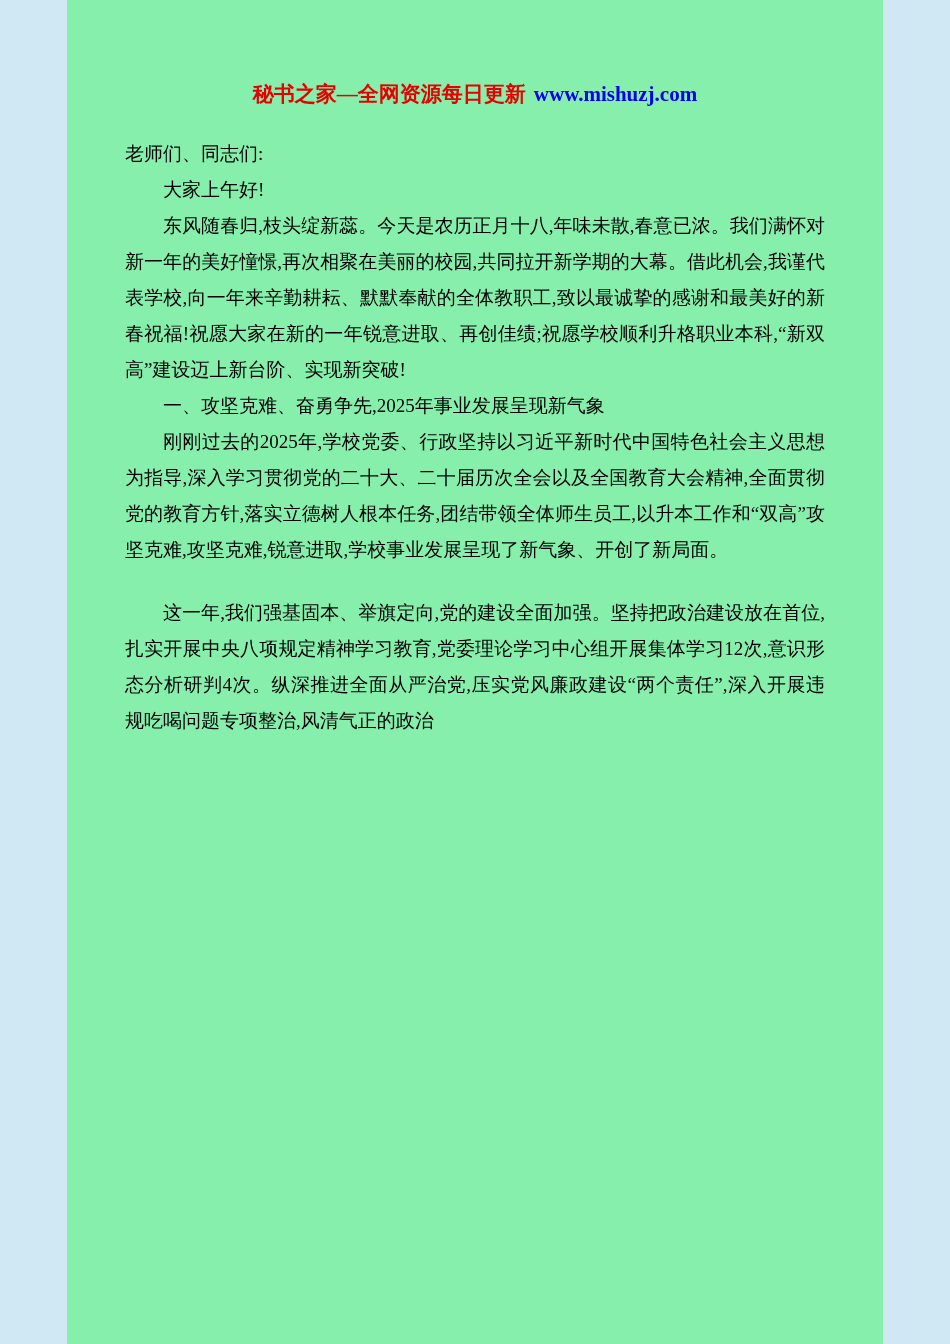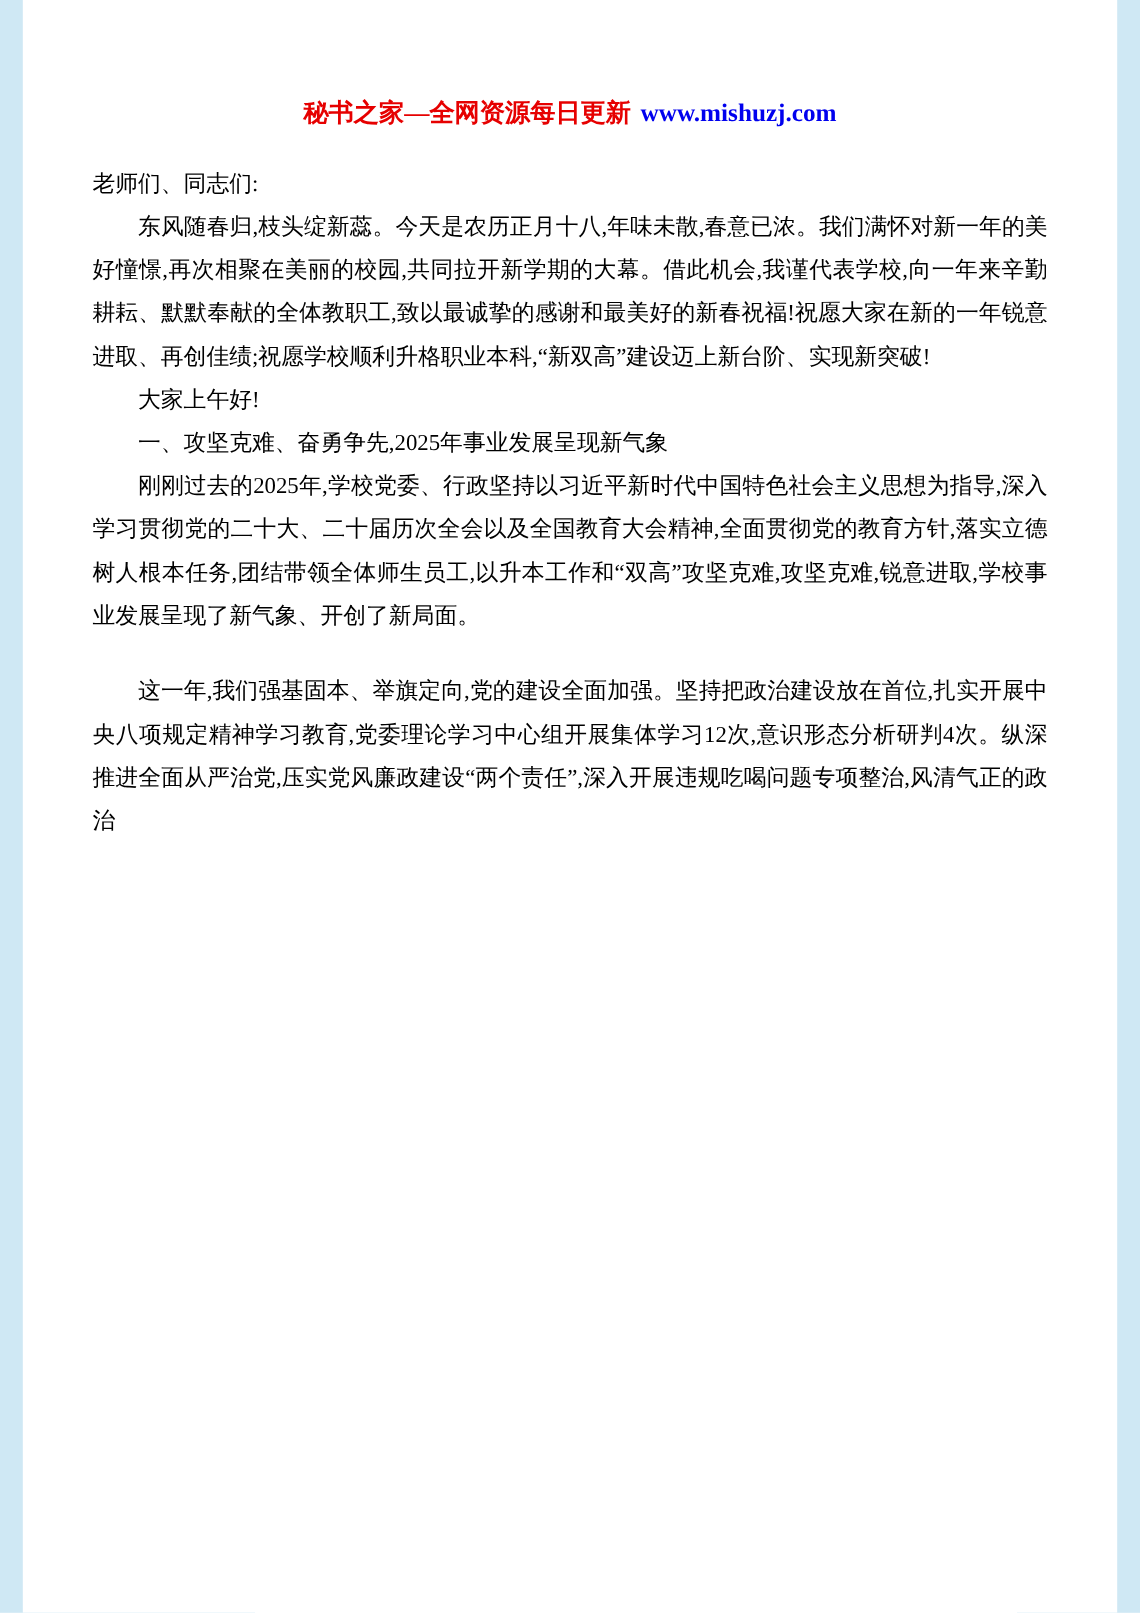--- a/index.html
+++ b/index.html
@@ -3,24 +3,24 @@
 <meta charset="utf-8">
 <style>
   * { box-sizing: border-box; }
   html, body { margin: 0; padding: 0; }
   body {
     background: #cfe8f4;
     font-family: "Liberation Serif", "DejaVu Serif", serif;
     color: #000;
   }
   .page {
-    width: 912px;
+    width: 816px;
     min-height: 1344px;
     margin: 0 auto;
-    background: #ffffff;
+    background: #86efac;
     padding: 80px 58px 50px 58px;
     font-family: Liberation Serif, serif;
   }
   .site-header {
     text-align: center;
     font-weight: bold;
     font-size: 21px;
     margin-bottom: 28px;
     white-space: nowrap;
   }
@@ -65,20 +65,20 @@
 
 <div class="page">
 
   <div class="site-header">
     <span class="site-name">秘书之家</span><span class="site-tagline">—全网资源每日更新</span><a class="site-url">www.mishuzj.com</a>
   </div>
 
 
   <div class="doc-body">
     <p>老师们、同志们:</p>
+    <p class="indent">大家上午好!</p>
     <p class="indent">东风随春归,枝头绽新蕊。今天是农历正月十八,年味未散,春意已浓。我们满怀对新一年的美好憧憬,再次相聚在美丽的校园,共同拉开新学期的大幕。借此机会,我谨代表学校,向一年来辛勤耕耘、默默奉献的全体教职工,致以最诚挚的感谢和最美好的新春祝福!祝愿大家在新的一年锐意进取、再创佳绩;祝愿学校顺利升格职业本科,“新双高”建设迈上新台阶、实现新突破!</p>
-    <p class="indent">大家上午好!</p>
     <p class="indent">一、攻坚克难、奋勇争先,2025年事业发展呈现新气象</p>
     <p class="indent">刚刚过去的2025年,学校党委、行政坚持以习近平新时代中国特色社会主义思想为指导,深入学习贯彻党的二十大、二十届历次全会以及全国教育大会精神,全面贯彻党的教育方针,落实立德树人根本任务,团结带领全体师生员工,以升本工作和“双高”攻坚克难,攻坚克难,锐意进取,学校事业发展呈现了新气象、开创了新局面。</p>
     <p class="indent space-before">这一年,我们强基固本、举旗定向,党的建设全面加强。坚持把政治建设放在首位,扎实开展中央八项规定精神学习教育,党委理论学习中心组开展集体学习12次,意识形态分析研判4次。纵深推进全面从严治党,压实党风廉政建设“两个责任”,深入开展违规吃喝问题专项整治,风清气正的政治</p>
   </div>
 
 </div>
 
 </body></html>

